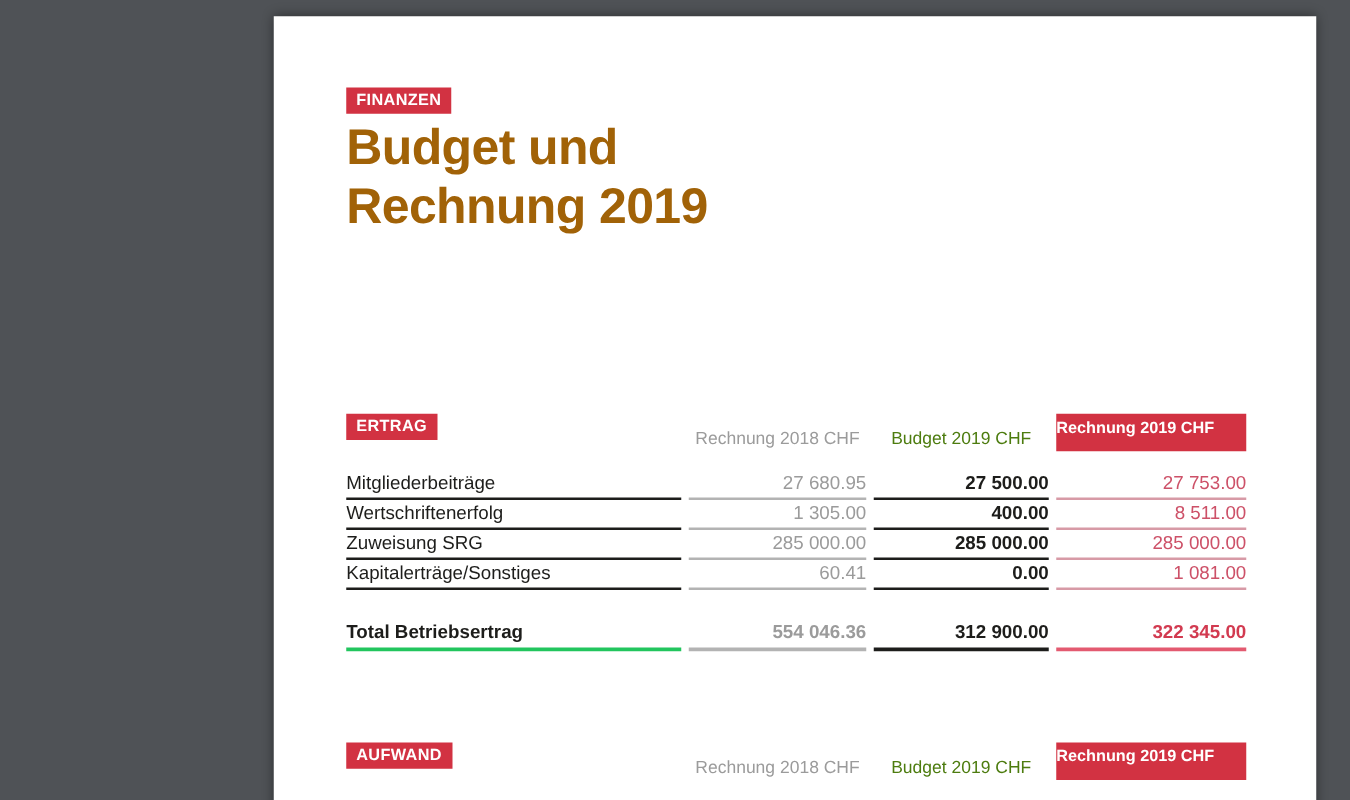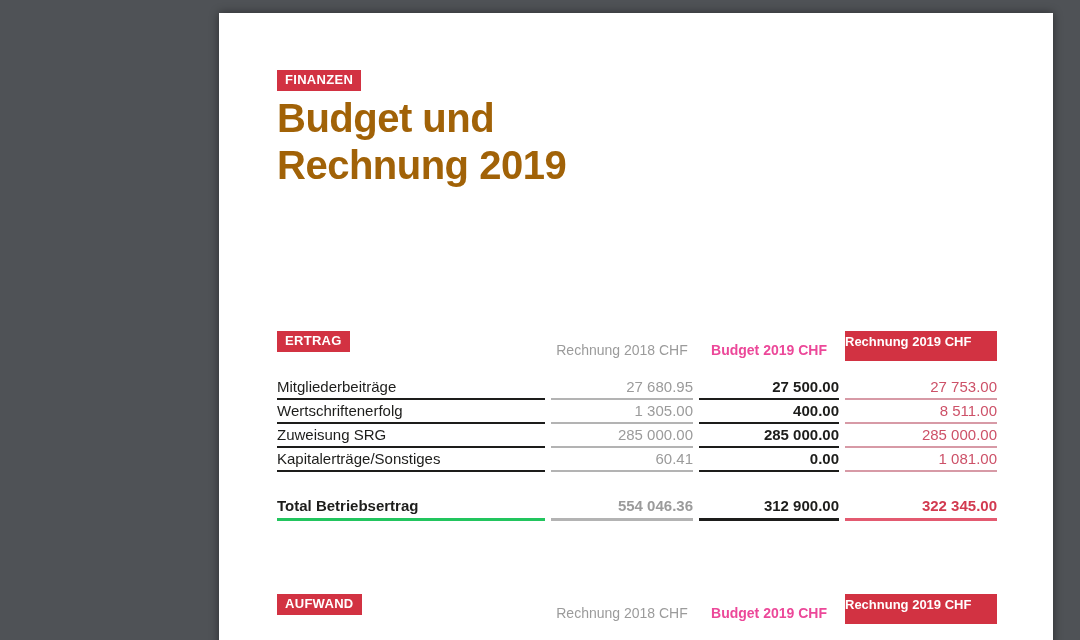--- a/index.html
+++ b/index.html
@@ -56,21 +56,21 @@
 
   .header-row { height: 22px; }
   .header-row .hdr-badge-cell { align-self: start; }
   .col-hdr {
     font-size: 14px;
     line-height: 21px;
     text-align: center;
     white-space: nowrap;
   }
   .col-hdr.gray  { color: #9b9b9b; font-weight: 400; }
-  .col-hdr.black { color: #ec4899; font-weight: 700; }
+  .col-hdr.black { color: #4d7c0f; font-weight: 400; }
   .col-hdr-badge {
     background: #d23242;
     color: #ffffff;
     font-size: 13px;
     font-weight: 700;
     line-height: 21px;
     height: 30px;
     white-space: nowrap;
   }
 

